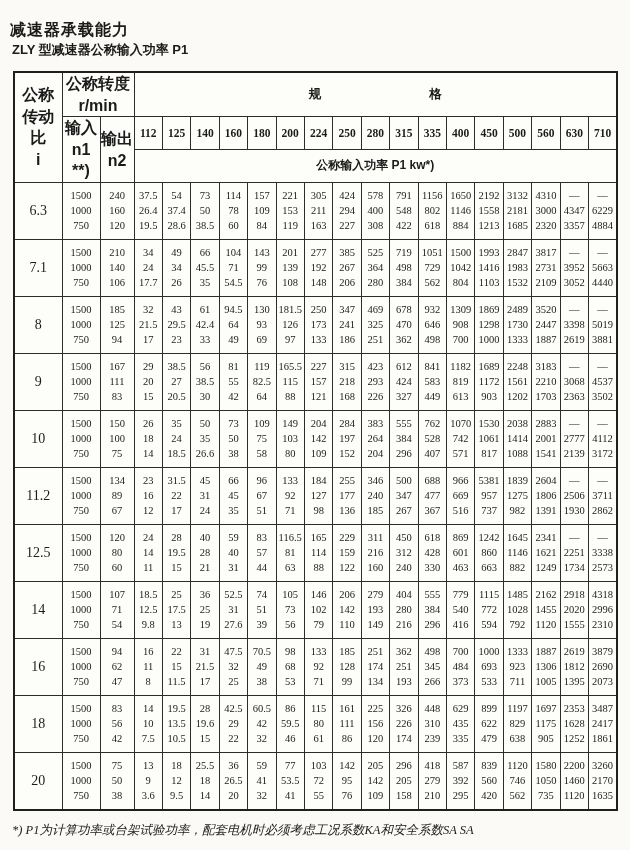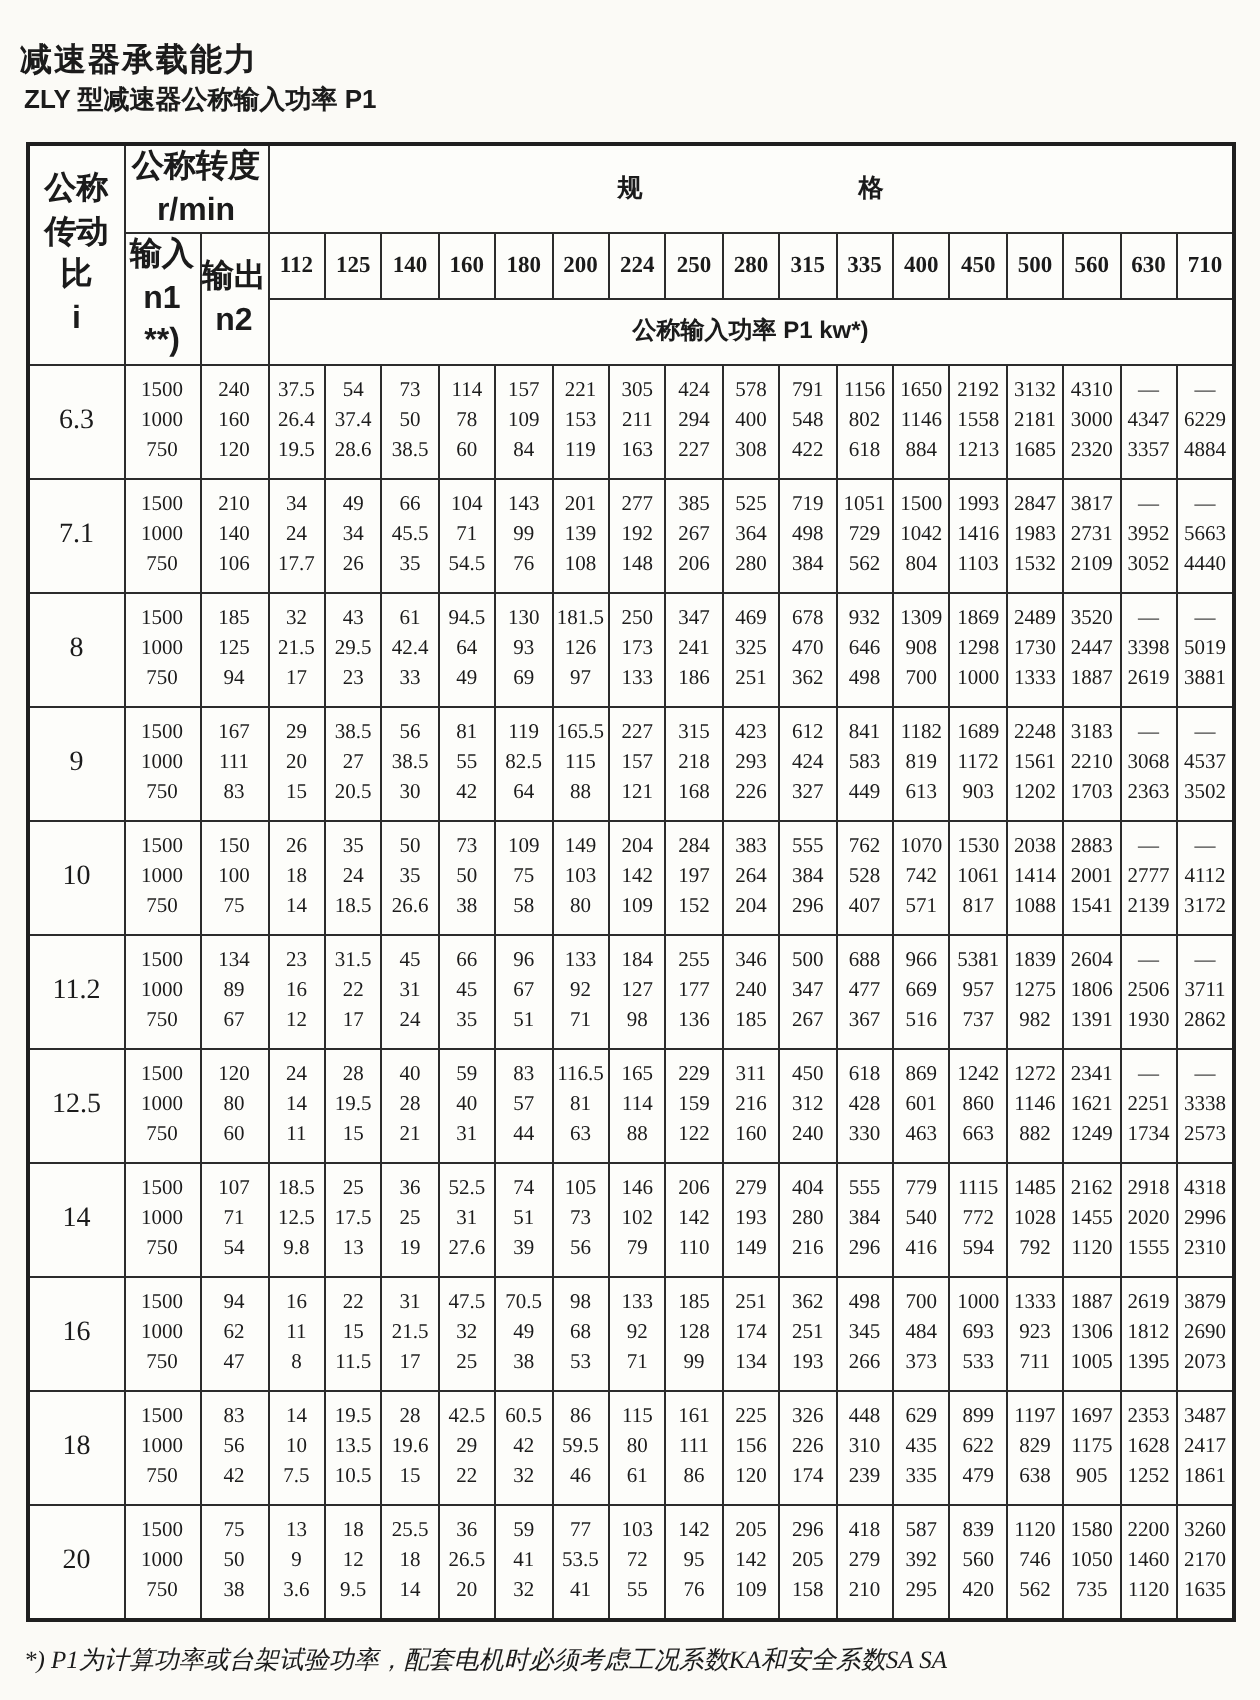--- a/index.html
+++ b/index.html
@@ -804,21 +804,21 @@
           <div class="ln">869</div>
           <div class="ln">601</div>
           <div class="ln">463</div>
         </td>
         <td class="num">
           <div class="ln">1242</div>
           <div class="ln">860</div>
           <div class="ln">663</div>
         </td>
         <td class="num">
-          <div class="ln">1272</div>
+          <div class="ln">1645</div>
           <div class="ln">1146</div>
           <div class="ln">882</div>
         </td>
         <td class="num">
           <div class="ln">2341</div>
           <div class="ln">1621</div>
           <div class="ln">1249</div>
         </td>
         <td class="num">
           <div class="ln">—</div>

